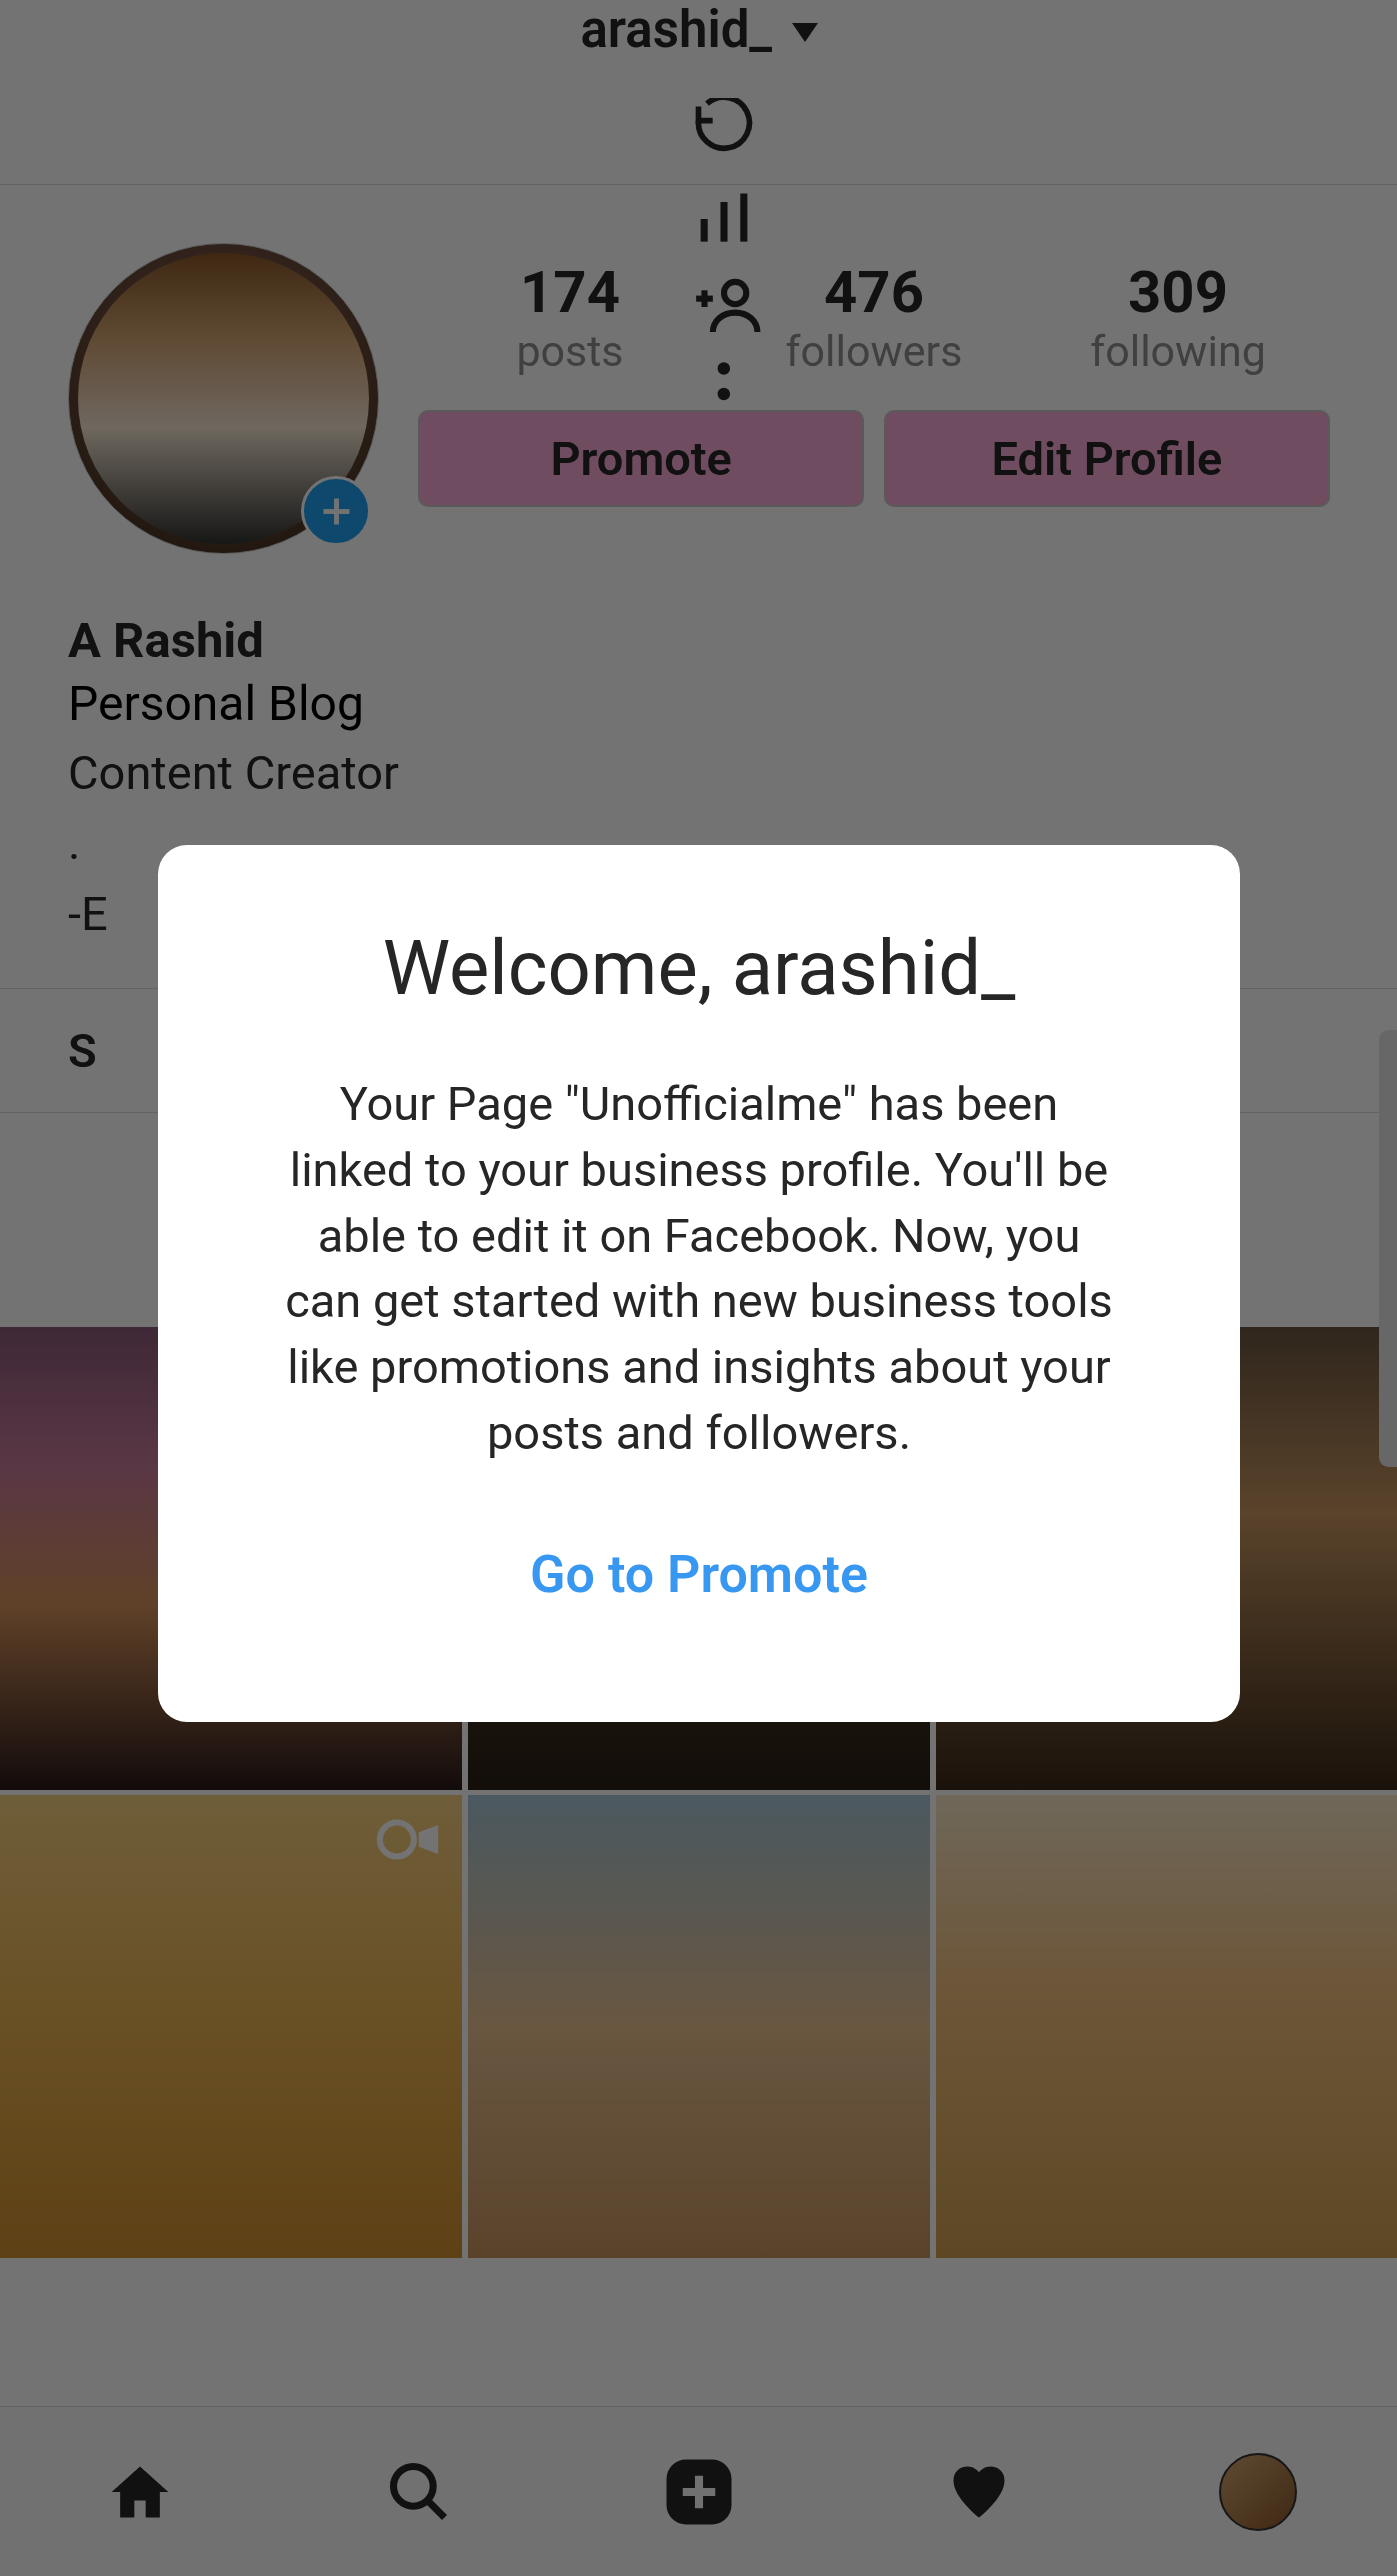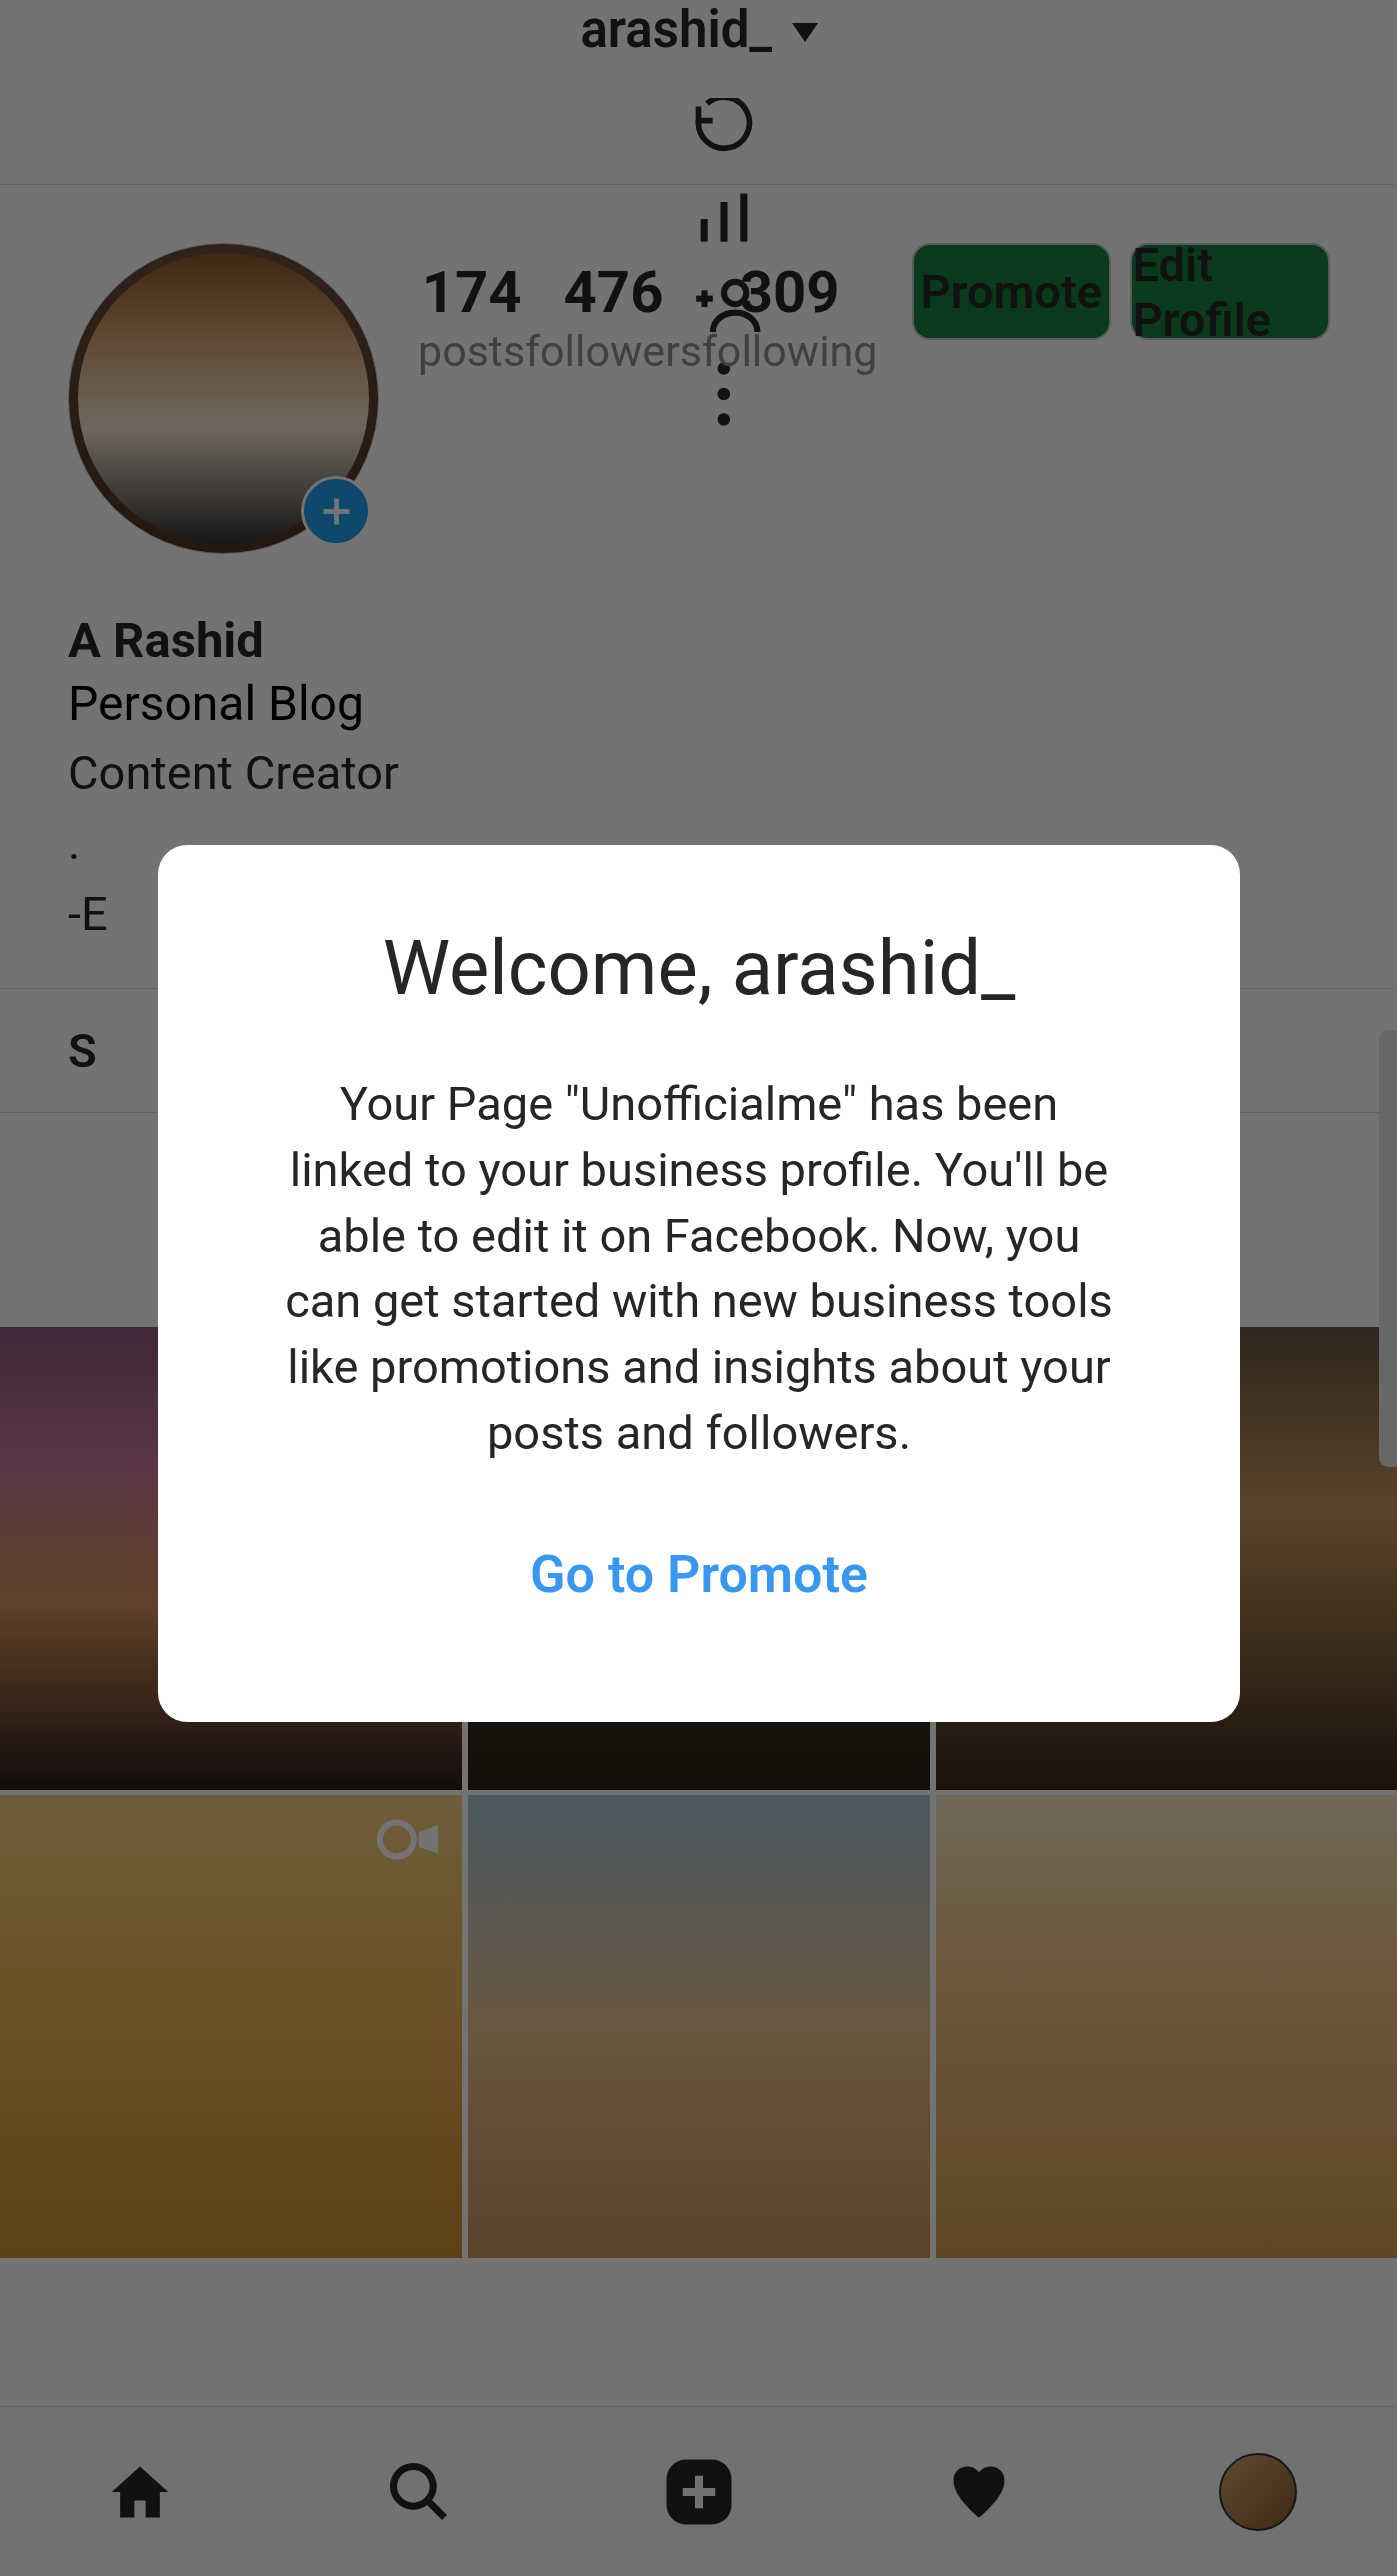--- a/index.html
+++ b/index.html
@@ -88,21 +88,21 @@
       display: flex;
       align-items: center;
       justify-content: center;
       color: #fff;
       font-size: 47px;
       border: 3.9px solid #fff;
     }
     .stats-and-buttons {
       flex: 1;
       display: flex;
-      flex-direction: row;
+      flex-direction: column;
       gap: 34px;
     }
     .stats-row {
       display: flex;
       justify-content: space-around;
       padding-top: 14.6px;
     }
     .stat {
       text-align: center;
       flex: 1;
@@ -118,22 +118,22 @@
       font-weight: 400;
     }
     .buttons-row {
       display: flex;
       gap: 19.4px;
     }
     .profile-button {
       flex: 1;
       height: 97px;
       border: 2.9px solid #c7c7c7;
-      border-radius: 18px;
-      background: #15803d;
+      border-radius: 10px;
+      background: #f9a8d4;
       font-size: 47px;
       font-weight: 600;
       color: #262626;
       display: flex;
       align-items: center;
       justify-content: center;
     }
     
     
     .bio {

